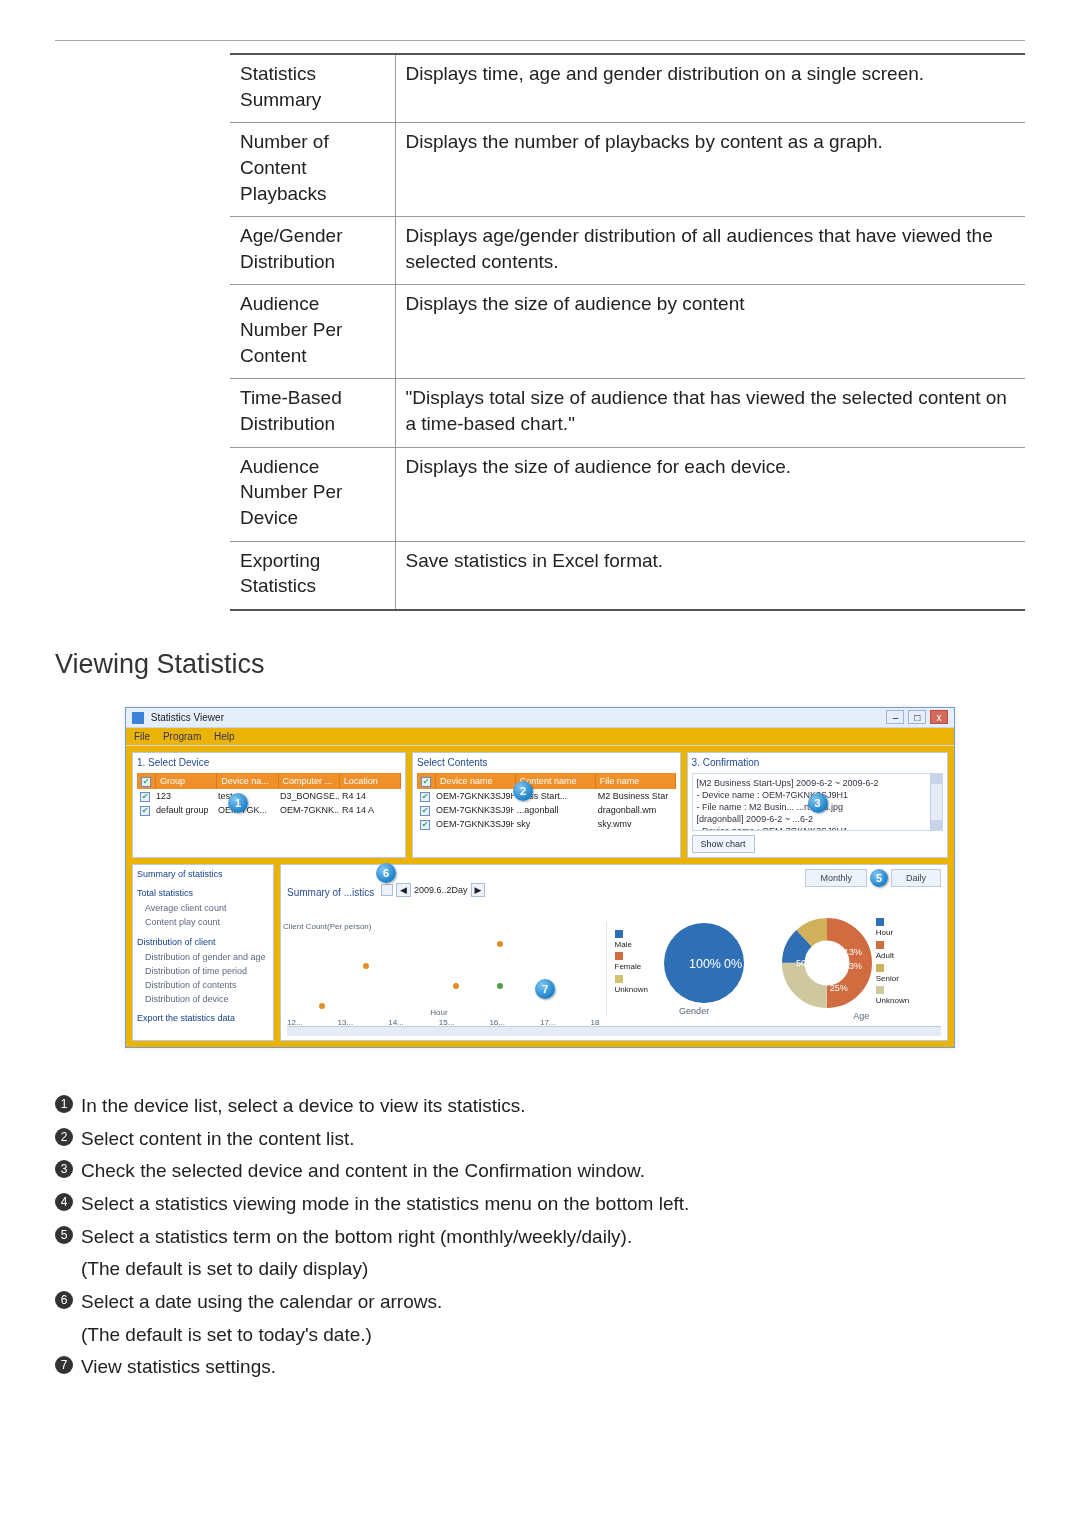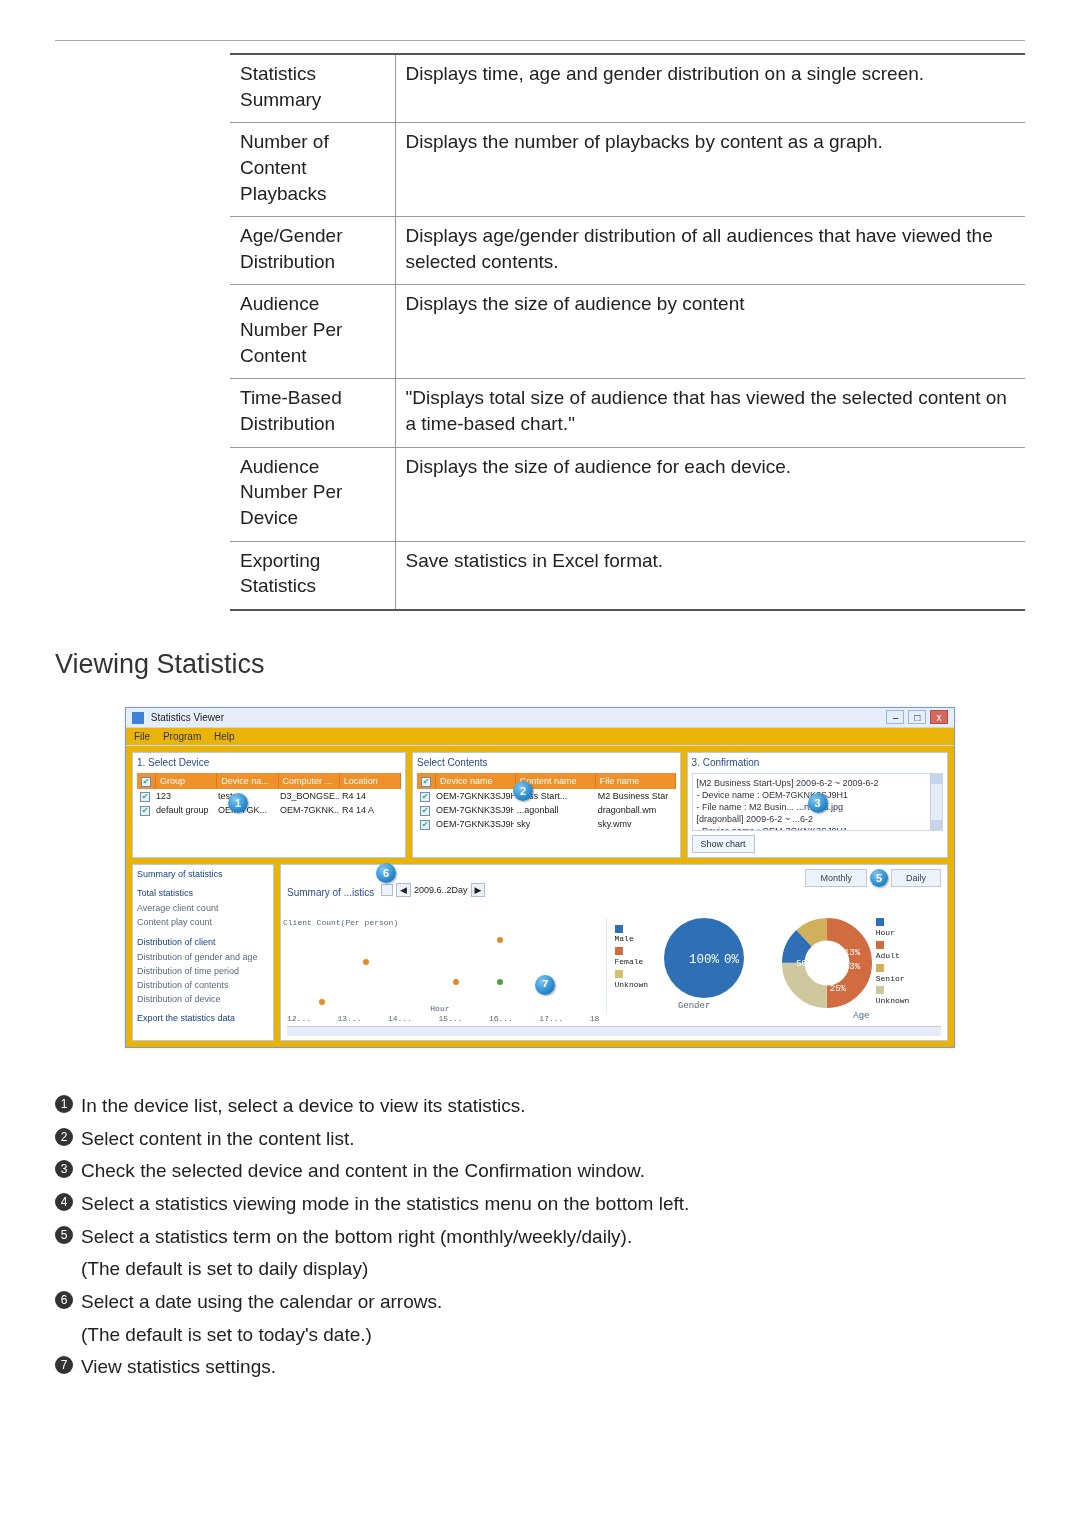--- a/index.html
+++ b/index.html
@@ -97,34 +97,34 @@
     margin-top:4px; display:inline-block; padding:2px 8px;
     border:1px solid #b5c5df; background:#f2f6fd; font-size:9px; color:#234;
   }
 
   .lower { display:flex; gap:6px; padding:0 6px 6px 6px; }
   .side-tree {
     width:142px; border:1px solid #b8c9e6; background:#fff; padding:3px 4px;
     font-size:9px; color:#2a4e96;
   }
   .side-tree .node { color:#14418b; margin-bottom:6px; }
-  .side-tree .sub  { color:#5a6a80; display:block; margin-bottom:2px;}
+  .side-tree .sub  { color:#5a6a80; margin-left:8px; display:block; margin-bottom:2px;}
   .side-tree .gnode{ color:#14418b; margin:7px 0 3px 0; }
   .right-area { flex:1; border:1px solid #b8c9e6; background:#fff; padding:4px 6px; position:relative; }
   .summary-head { color:#2a4e96; }
   .date-picker {
     display:inline-flex; align-items:center; gap:3px; margin-left:12px; font-size:9px;
   }
   .date-picker .cal{ width:12px; height:12px; background:#eef3fb; border:1px solid #a9bcdb; display:inline-block;}
   .date-picker .arrow{ border:1px solid #a9bcdb; padding:0 3px; background:#eef3fb; }
   .period-tabs { position:absolute; right:6px; top:4px; display:flex; gap:3px; }
   .period-tabs div{
     border:1px solid #bccade; padding:2px 14px; font-size:9px; background:#eef3fb; color:#345;
   }
-  .chart-row{ display:flex; margin-top:18px; gap:8px; align-items:flex-start;font-family:Liberation Mono, monospace; }
+  .chart-row{ display:flex; margin-top:18px; gap:8px; align-items:center; }
   .scatter {
     flex:2; border-right:1px solid #dde4f0; position:relative; height:95px;
   }
   .axis-label{ font-size:8px; color:#567; position:absolute; }
   .scatter .y{ left:-4px; top:0; transform:none; }
   .scatter .xl{ bottom:-2px; left:45%; }
   .dot{ width:6px; height:6px; border-radius:50%; position:absolute; }
   .pie { flex:1; text-align:center; position:relative; }
   .donut { flex:1; text-align:center; position:relative; }
   .legend { font-size:8px; text-align:left; }

